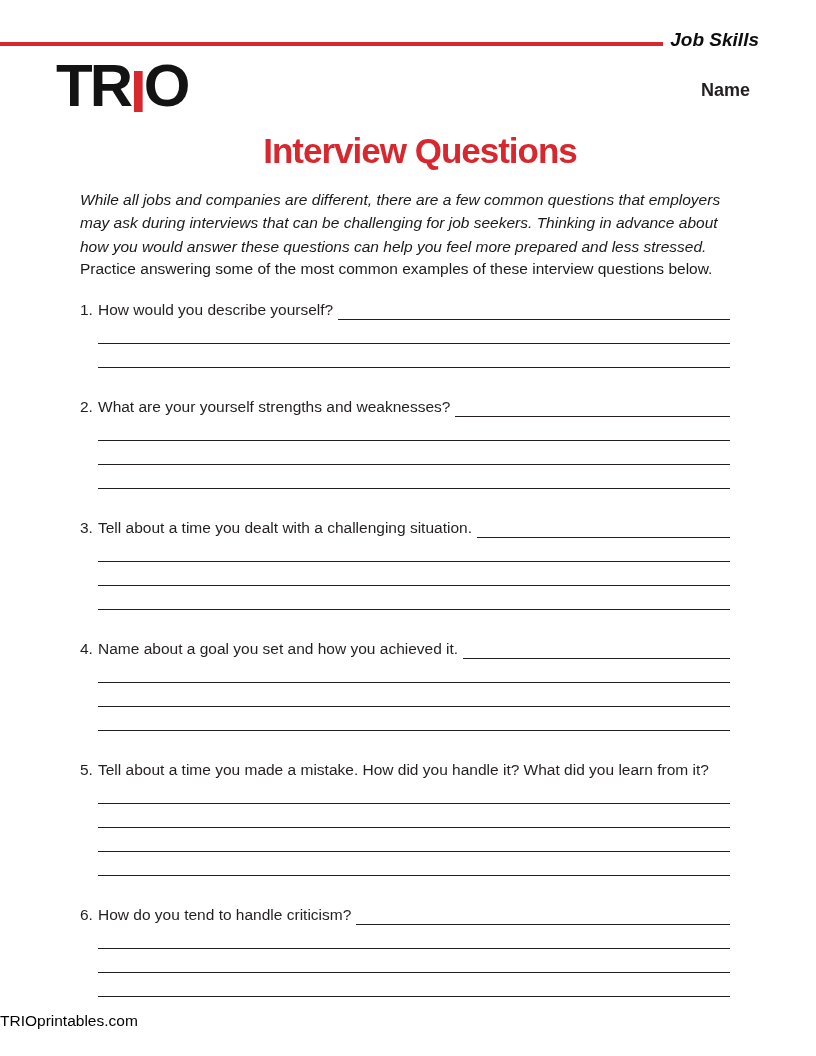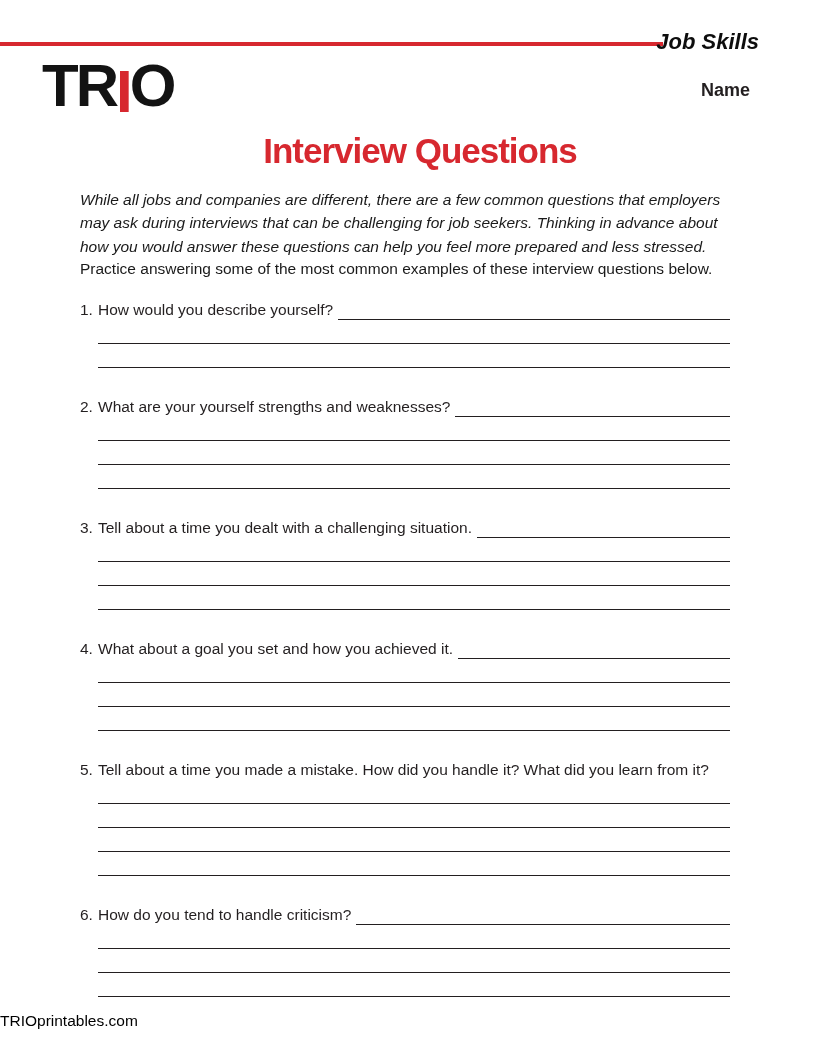--- a/index.html
+++ b/index.html
@@ -21,29 +21,29 @@
     left: 0;
     top: 42px;
     width: 663px;
     height: 4px;
     background: #d7282f;
   }
   .job-skills {
     position: absolute;
     top: 29px;
     right: 57px;
-    font-size: 22px;
+    font-size: 19px;
     font-weight: bold;
     font-style: italic;
     color: #0d0d0d;
     margin-left: 48px;
   }
   .logo {
     position: absolute;
-    left: 42px;
+    left: 56px;
     top: 56px;
     font-size: 60px;
     font-weight: 800;
     letter-spacing: -3px;
     color: #131313;
     line-height: 1;
   }
   .logo .logo-i {
     color: #d7282f;
     display: inline-block;
@@ -192,21 +192,21 @@
           <span class="q-text">Tell about a time you dealt with a challenging situation.</span>
           <span class="q-fill"></span>
         </div>
         <div class="blank"></div>
         <div class="blank"></div>
         <div class="blank"></div>
       </div>
       <div class="q">
         <div class="q-row">
           <span class="q-num">4.</span>
-          <span class="q-text">What about a goal you set and how you achieved it.</span>
+          <span class="q-text">Name about a goal you set and how you achieved it.</span>
           <span class="q-fill"></span>
         </div>
         <div class="blank"></div>
         <div class="blank"></div>
         <div class="blank"></div>
       </div>
       <div class="q">
         <div class="q-row">
           <span class="q-num">5.</span>
           <span class="q-text" style="white-space: normal;">Tell about a time you made a mistake. How did you handle it? What did you learn from it?</span>

